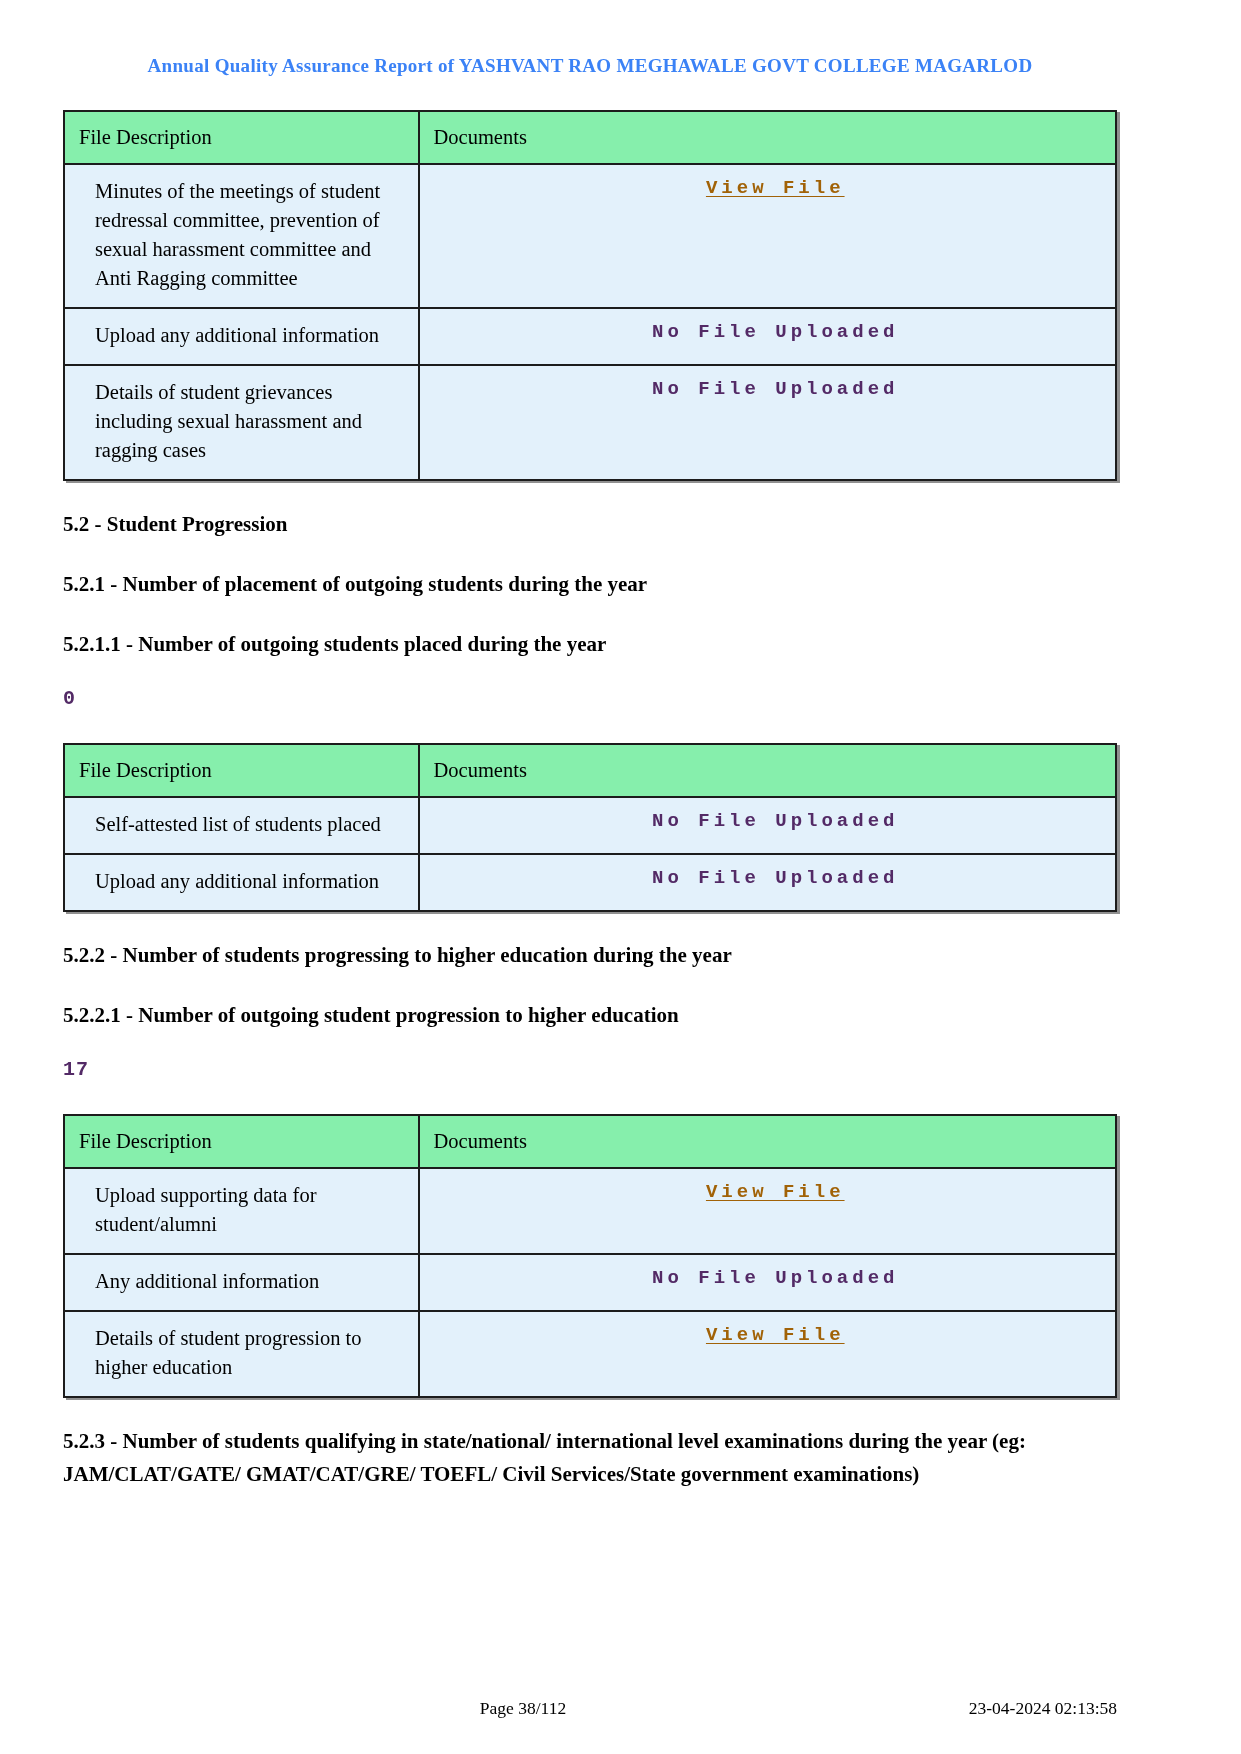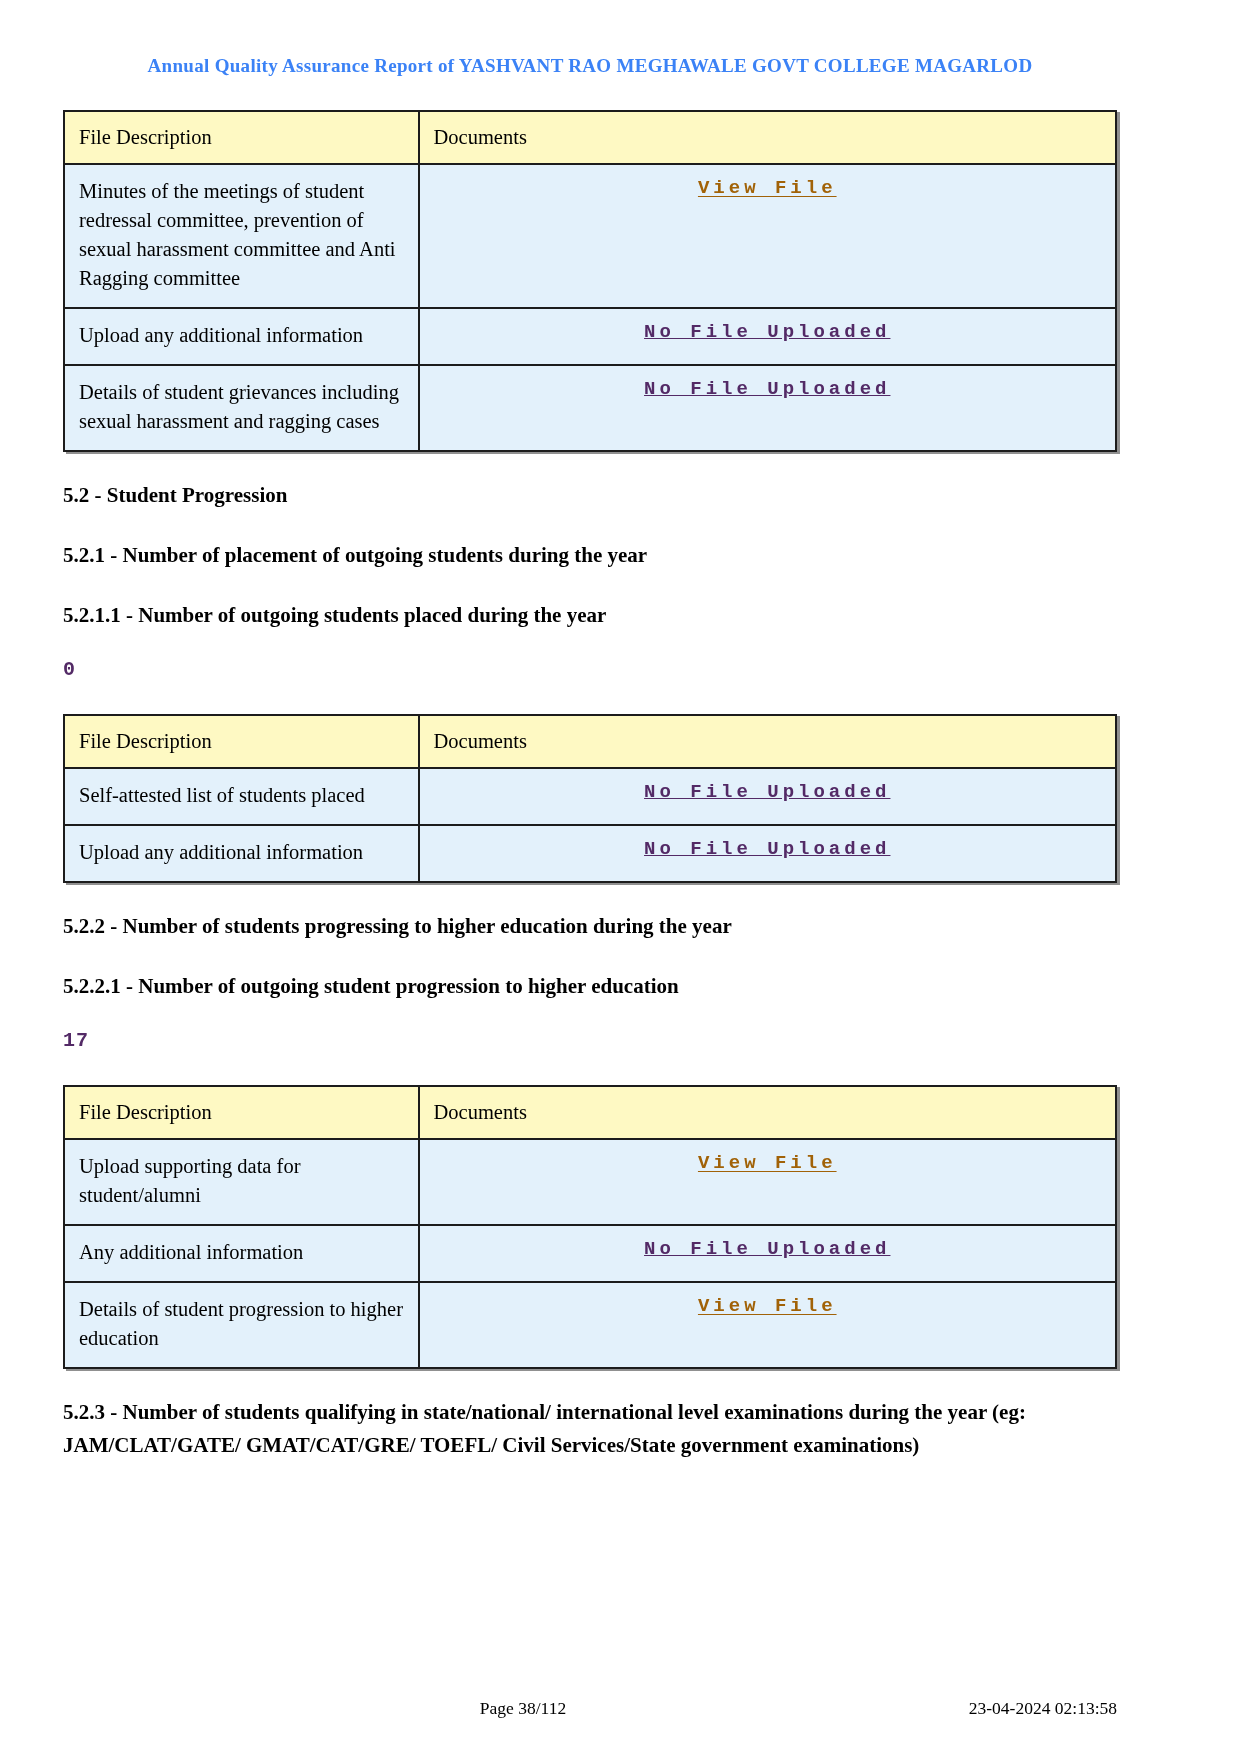--- a/index.html
+++ b/index.html
@@ -15,33 +15,33 @@
     font-size:19px;font-weight:bold;color:#3b82f6;letter-spacing:.3px;
   }
   table.files{
     width:100%;border-collapse:collapse;margin-top:33px;
     box-shadow:3px 2px 0 #909090;
     table-layout:fixed;
   }
   table.files col.c1{width:33.7%;}
   table.files col.c2{width:66.3%;}
   table.files th{
-    background:#fef9c3;font-weight:normal;text-align:left;
+    background:#86efac;font-weight:normal;text-align:left;
     font-size:20.5px;line-height:27px;padding:12px 14px;
     border:2px solid #1c1c1c;
   }
   table.files td{
     background:#e3f1fb;border:2px solid #1c1c1c;
-    vertical-align:top;padding:12px 14px 14px 14px;
+    vertical-align:top;padding:12px 14px 14px 30px;
   }
   td.desc{font-size:20.5px;line-height:29px;}
   td.doc{text-align:center;}
   .mono{
     font-family:"Liberation Mono","DejaVu Sans Mono",monospace;
-    font-weight:bold;font-size:19px;letter-spacing:4px;text-decoration:underline;
+    font-weight:bold;font-size:19px;letter-spacing:4px;
   }
   .no-file{color:#532a66;}
   a.view-link{
     color:#a16207;text-decoration:underline;text-underline-offset:3px;
     cursor:pointer;
   }
   .section-heading{
     margin:27px 0 0 0;font-size:21px;font-weight:bold;line-height:33px;
     width:1012px;
   }

